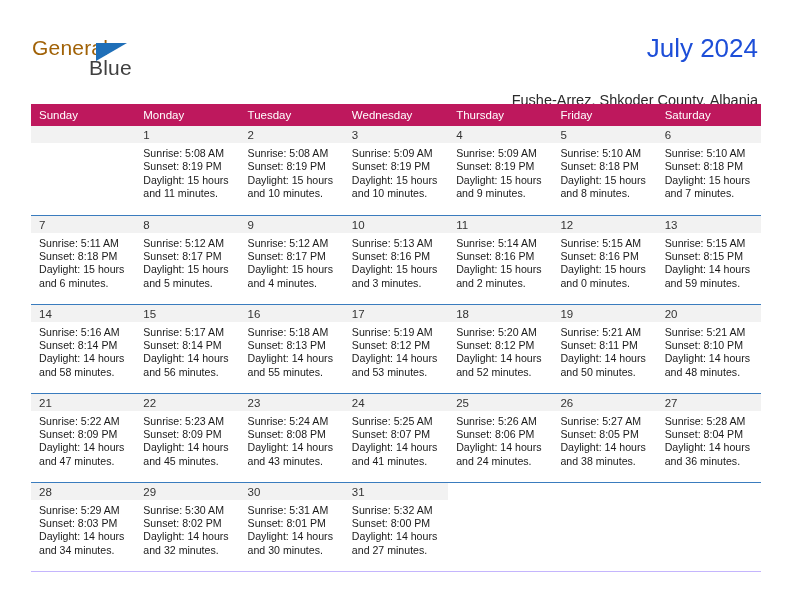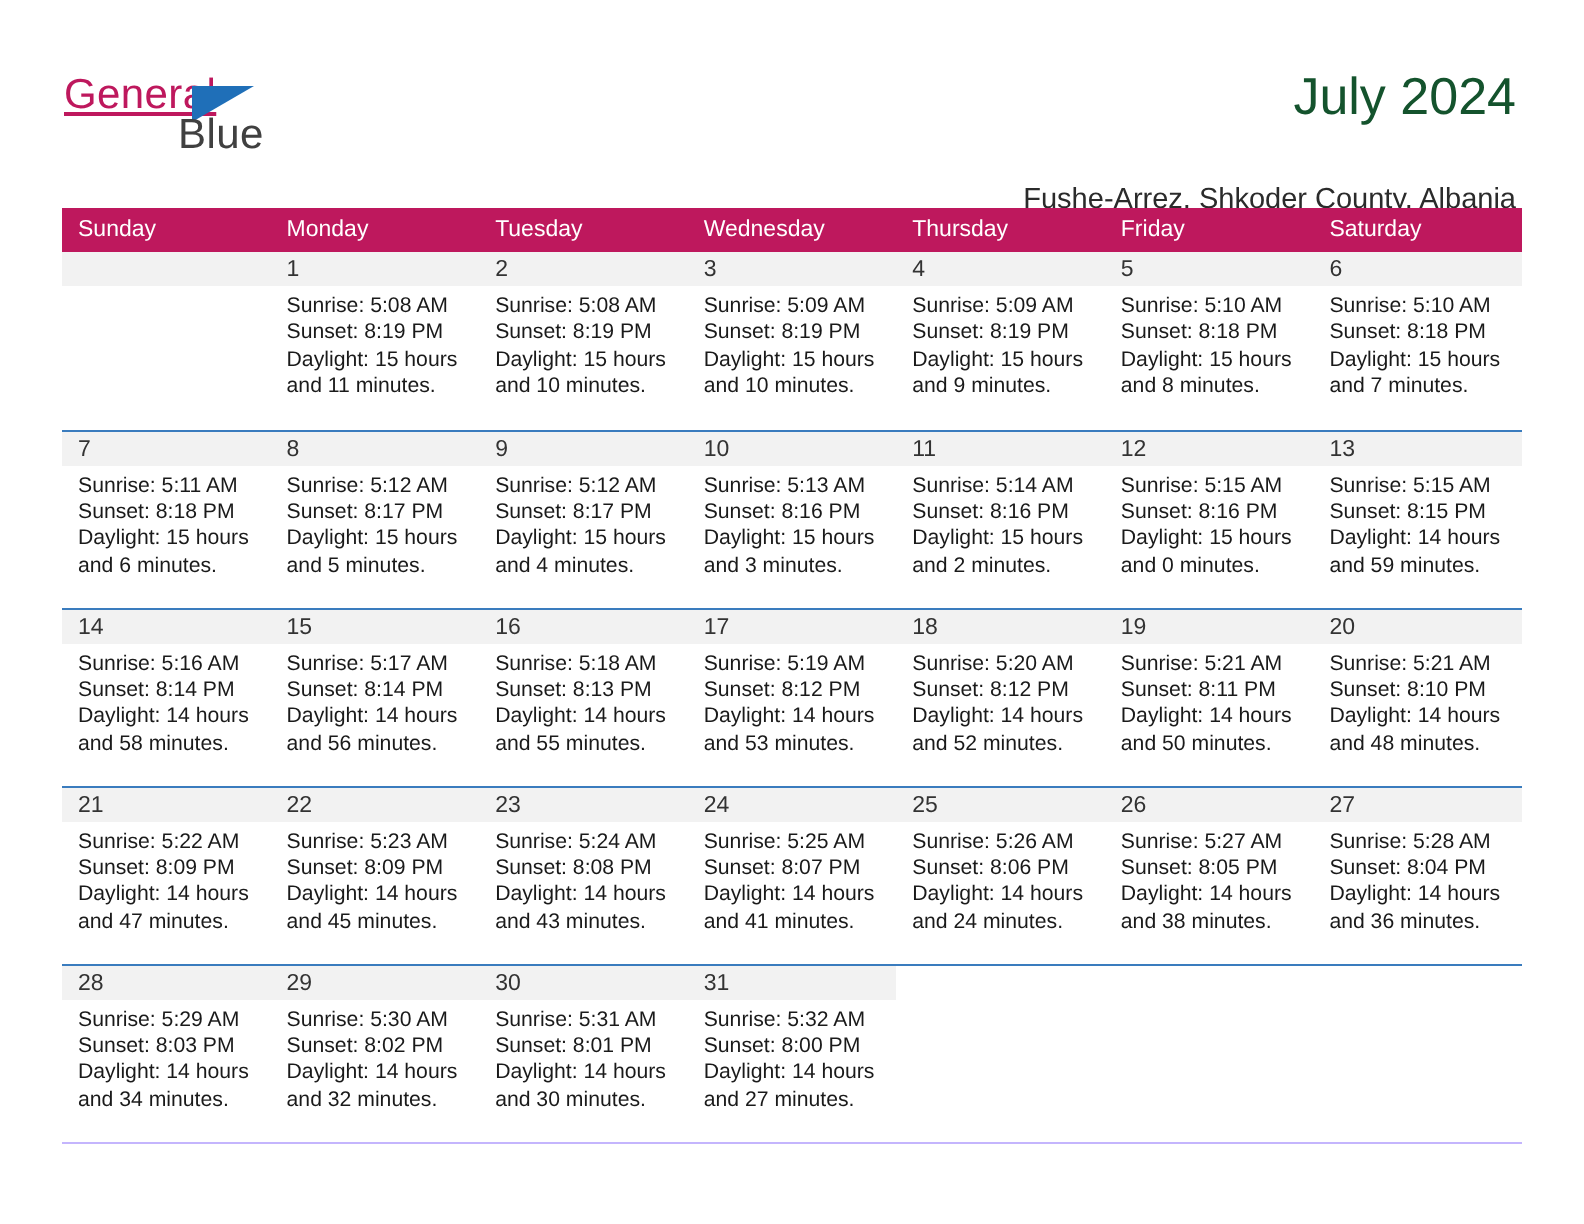--- a/index.html
+++ b/index.html
@@ -34,23 +34,22 @@
     top: 36px;
     width: 130px;
     height: 48px;
   }
   .logo-general {
     position: absolute;
     left: 0;
     top: 0;
     font-size: 21px;
     letter-spacing: 0.2px;
-    color: #be185d;
+    color: #a16207;
     font-family: "Liberation Sans", sans-serif;
-    text-decoration: underline;
   }
   .logo-blue {
     position: absolute;
     left: 57px;
     top: 20px;
     font-size: 21px;
     letter-spacing: 0.2px;
     color: #404040;
     font-family: "Liberation Sans", sans-serif;
   }
@@ -61,21 +60,21 @@
     width: 0;
     height: 0;
     border-left: 31px solid #1f6fb8;
     border-bottom: 18px solid transparent;
   }
   .title {
     position: absolute;
     right: 34px;
     top: 33px;
     font-size: 26px;
-    color: #14532d;
+    color: #1d4ed8;
     font-weight: normal;
     text-align: right;
     white-space: nowrap;
     margin-left: 12px;
   }
   .subtitle {
     position: absolute;
     right: 34px;
     top: 78px;
     font-size: 14.5px;

